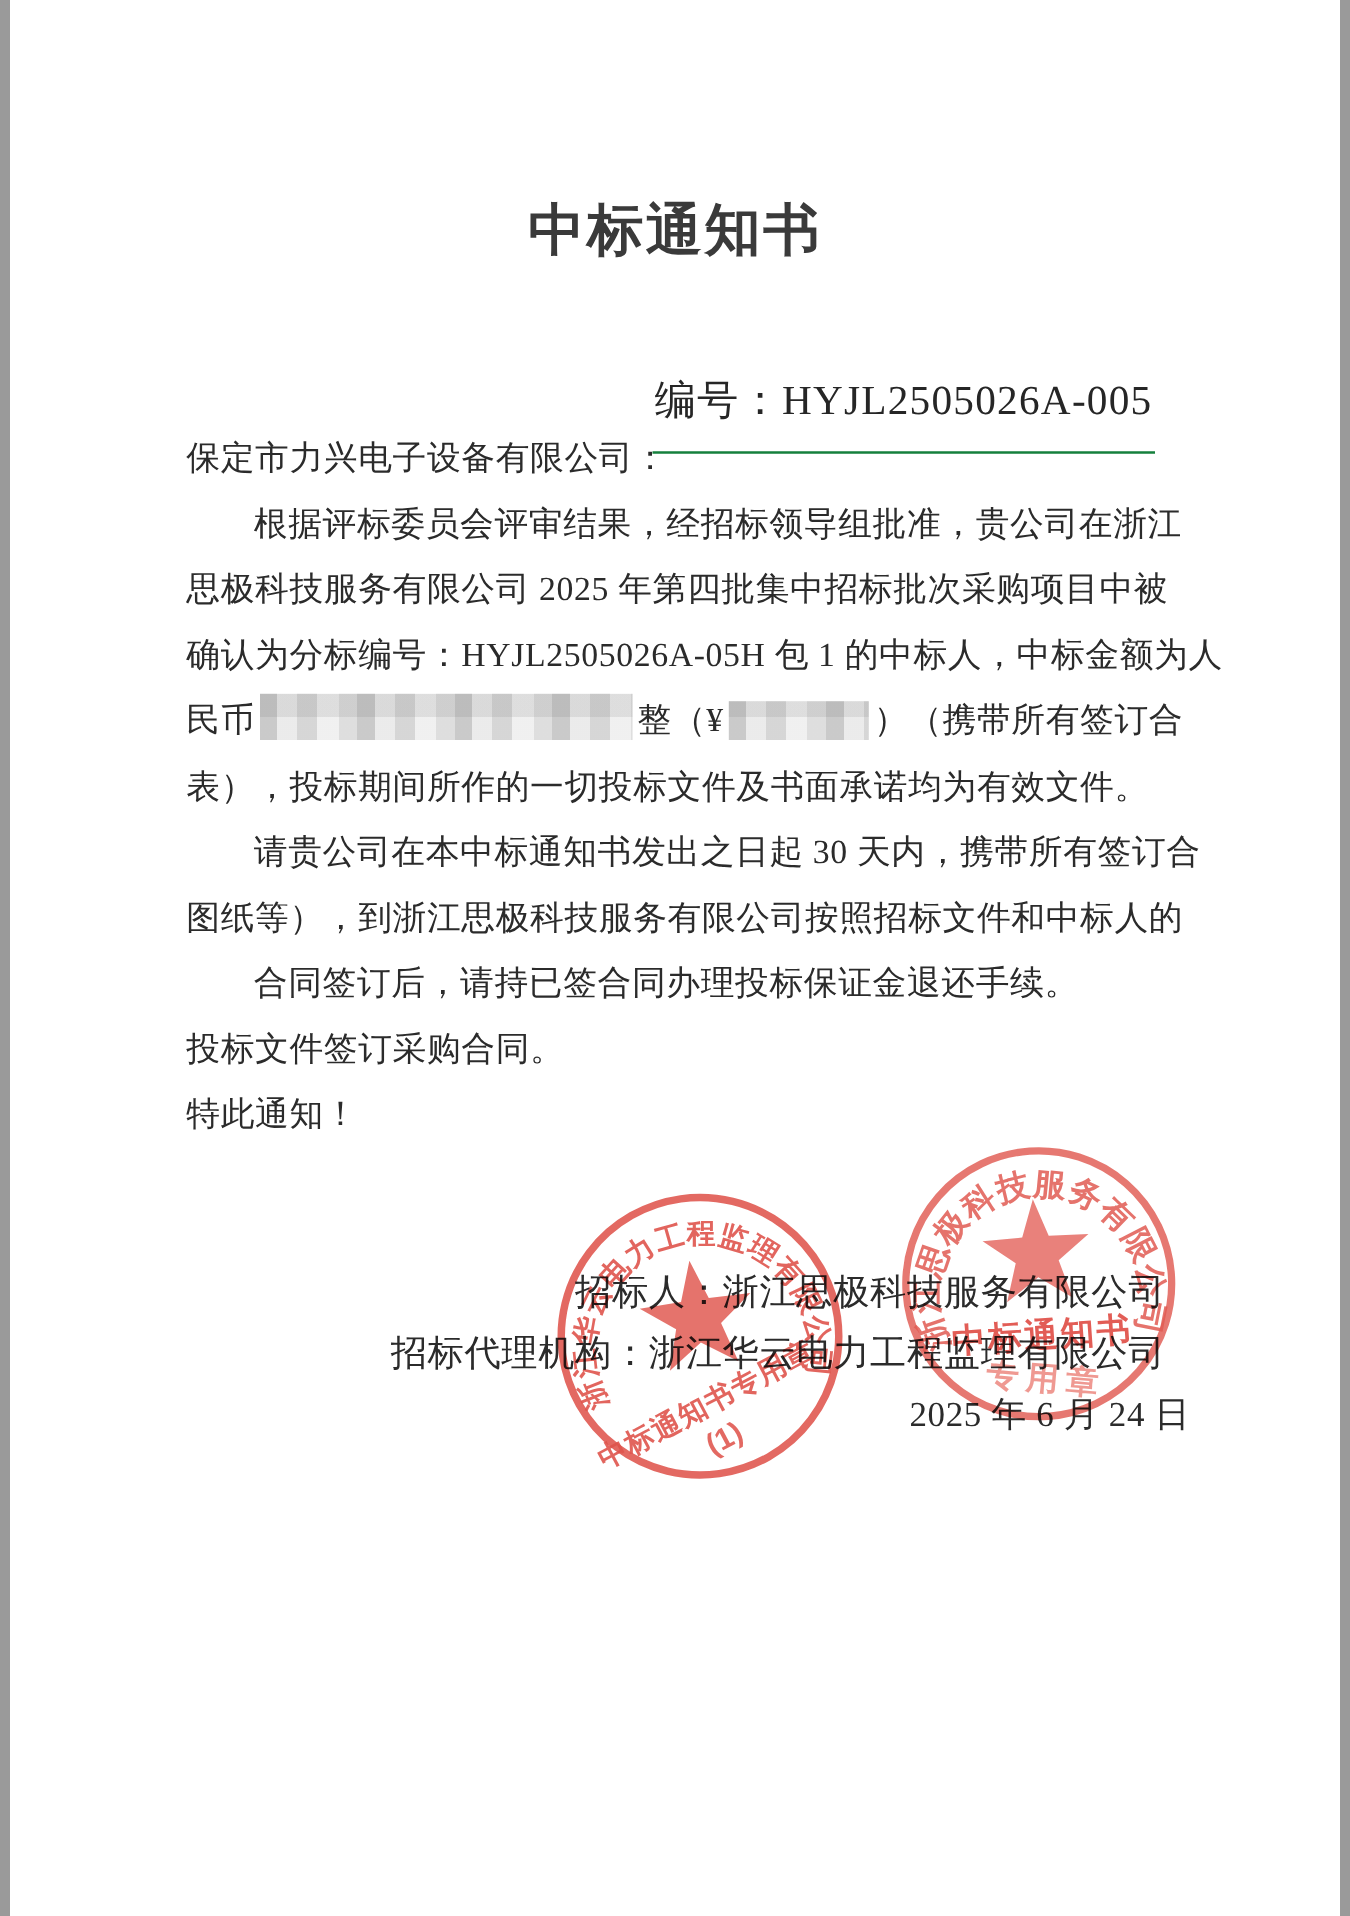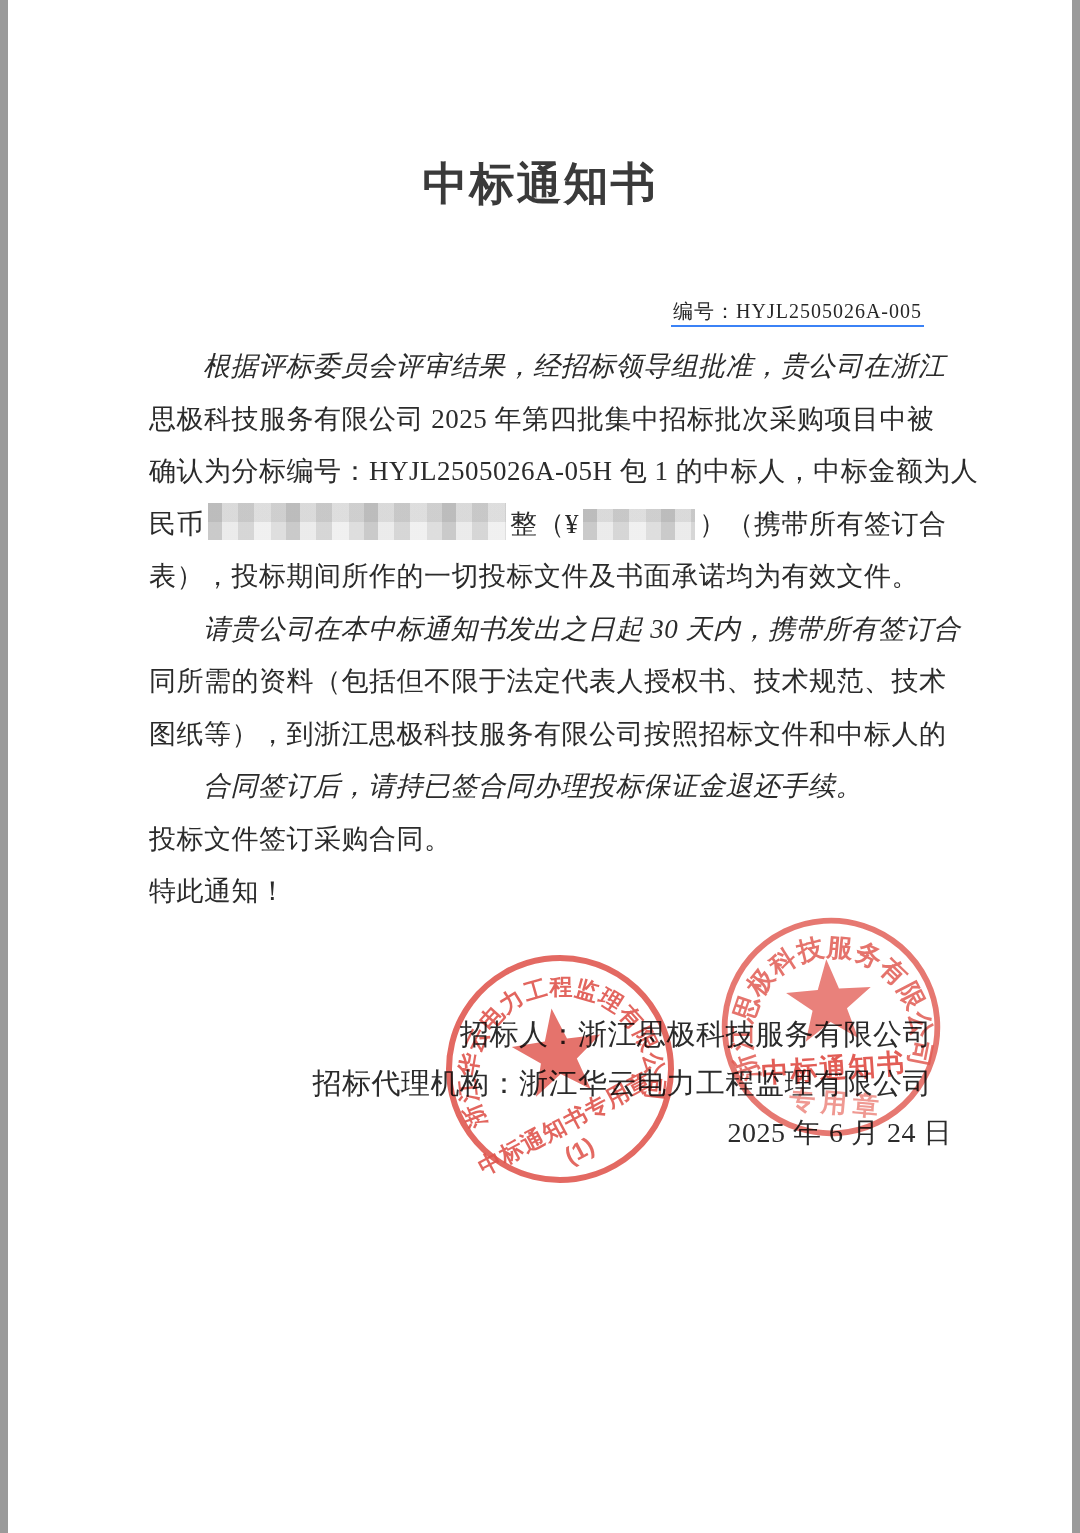--- a/index.html
+++ b/index.html
@@ -16,33 +16,33 @@
     color:#262626;
   }
   .doc-title{
     position:absolute;top:154px;left:0;width:100%;
     text-align:center;
     font-size:45px;font-weight:bold;letter-spacing:2px;
     color:#3a3a3a;
   }
   .ref-no{
     position:absolute;top:298px;right:148px;
-    font-size:20px;
-    border-bottom:2px solid #3b82f6;
-    padding:0 2px 0 2px;
+    font-size:33px;
+    border-bottom:2px solid #15803d;
+    padding:0 2px 18px 2px;
     letter-spacing:1px;
   }
   .body-block{
     position:absolute;top:340px;left:141px;width:806px;
     font-size:27px;
     letter-spacing:0.5px;
     color:#2b2b2b;
   }
   .bline{height:52.5px;line-height:52.5px;white-space:nowrap;}
-  .bline.indent{padding-left:54px;font-style:italic;}
+  .bline.indent{padding-left:54px;}
   .mosaic{
     display:inline-block;
     vertical-align:-7px;
     background-color:#ededed;
     background-image:
       repeating-linear-gradient(90deg,
         rgba(125,125,125,.34) 0 14px,
         rgba(200,200,200,.16) 14px 30px,
         rgba(150,150,150,.30) 30px 46px,
         rgba(225,225,225,.10) 46px 63px,
@@ -75,27 +75,27 @@
 </head>
 <body>
 
 <div class="page">
 
   <div class="doc-title">中标通知书</div>
 
   <div class="ref-no">编号：HYJL2505026A-005</div>
 
   <div class="body-block">
+    <div class="bline">保定市力兴电子设备有限公司：</div>
     <div class="bline indent">根据评标委员会评审结果，经招标领导组批准，贵公司在浙江</div>
     <div class="bline">思极科技服务有限公司 2025 年第四批集中招标批次采购项目中被</div>
     <div class="bline">确认为分标编号：HYJL2505026A-05H 包 1 的中标人，中标金额为人</div>
     <div class="bline"><span>民币</span><span class="mosaic mosaic-words"></span><span>整（¥</span><span class="mosaic mosaic-figures"></span><span>）（携带所有签订合</span></div>
     <div class="bline">表），投标期间所作的一切投标文件及书面承诺均为有效文件。</div>
     <div class="bline indent">请贵公司在本中标通知书发出之日起 30 天内，携带所有签订合</div>
-    <div class="bline">同所需的资料（包括但不限于法定代表人授权书、技术规范、技术</div>
     <div class="bline">图纸等），到浙江思极科技服务有限公司按照招标文件和中标人的</div>
     <div class="bline indent">合同签订后，请持已签合同办理投标保证金退还手续。</div>
     <div class="bline">投标文件签订采购合同。</div>
     <div class="bline">特此通知！</div>
   </div>
 
   <div class="sig-block">
     <div class="sig-line">招标人：浙江思极科技服务有限公司</div>
     <div class="sig-line">招标代理机构：浙江华云电力工程监理有限公司</div>
     <div class="sig-line date">2025 年 6 月 24 日</div>

